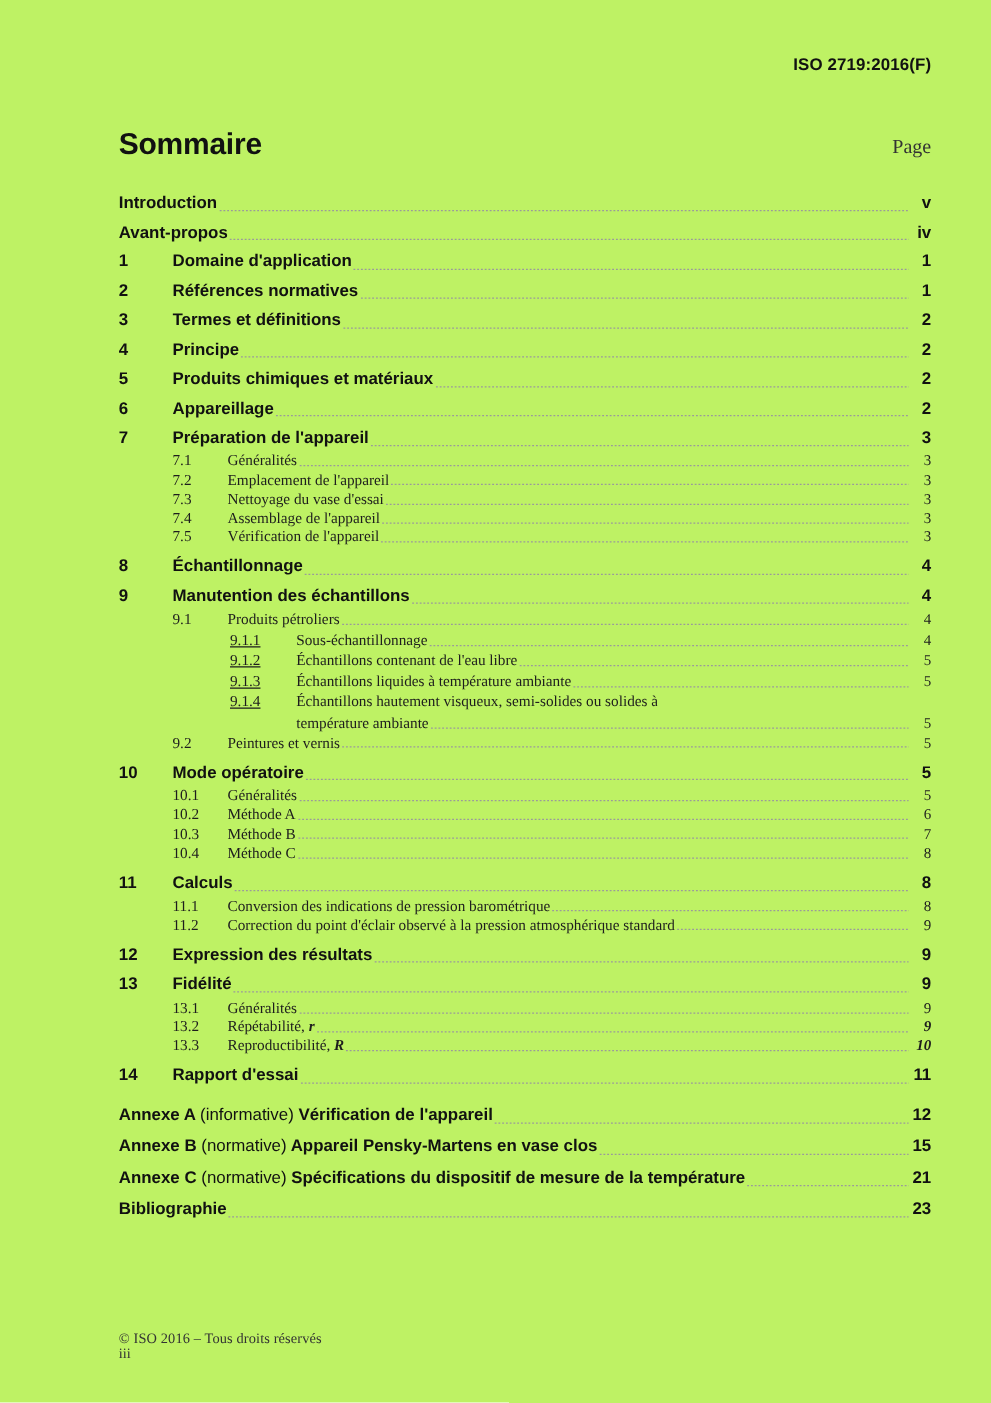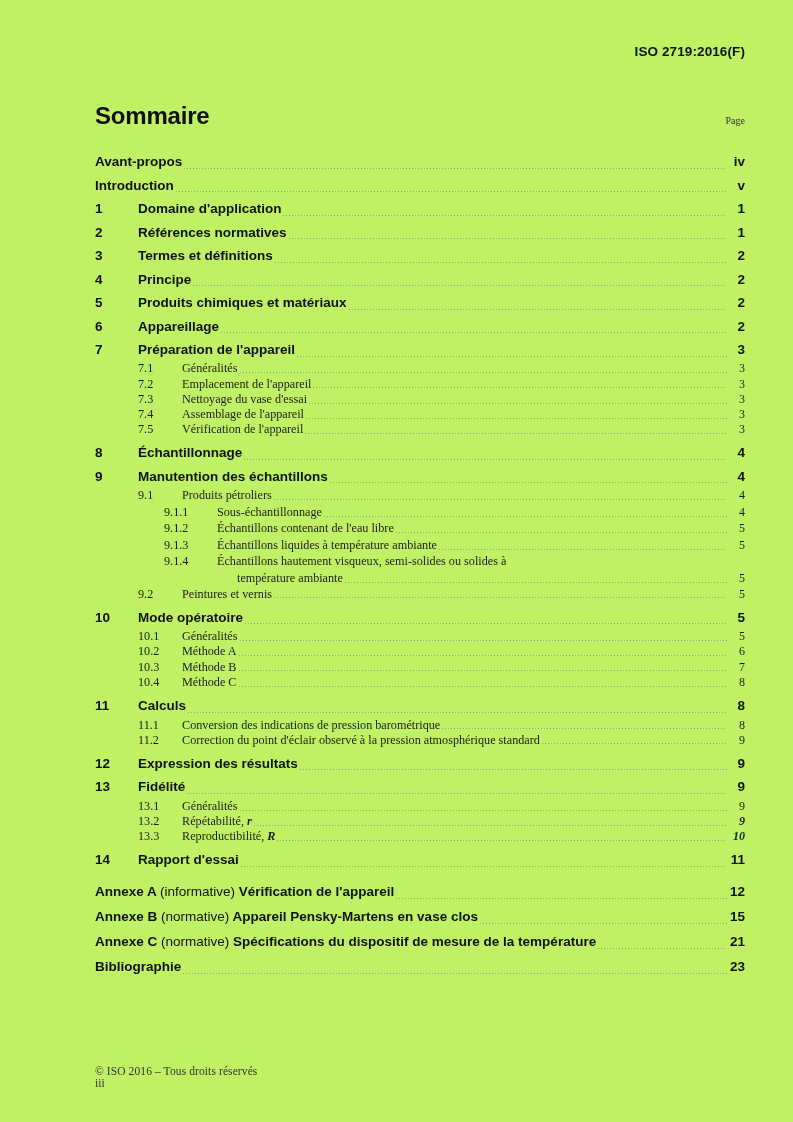--- a/index.html
+++ b/index.html
@@ -46,21 +46,21 @@
   }
   .toc-title {
     font-family: "Liberation Sans", "DejaVu Sans", sans-serif;
     font-weight: bold;
     font-size: 24px;
     line-height: 1;
     color: #111;
     letter-spacing: -0.2px;
   }
   .page-label {
-    font-size: 10px;
+    font-size: 16px;
     color: #333;
     line-height: 1;
     padding-bottom: 2px;
   }
 
   
   .toc {
     position: absolute;
     top: 150px;
     left: 95px;
@@ -151,21 +151,21 @@
 
   
   .lvl3 {
     font-family: "Liberation Serif", "DejaVu Serif", serif;
     font-weight: normal;
     font-size: 12.2px;
     line-height: 16.6px;
     height: 16.6px;
     color: #1d1d1d;
   }
-  .lvl3 .num { width: 53px; margin-left: 69px; }
+  .lvl3 .num { width: 53px; margin-left: 89px; text-decoration: underline; }
   .lvl3 .pg  { min-width: 16px; font-size: 12px; }
   .lvl3 .leader { margin-bottom: 3.5px; }
 
   
   .lvl3.cont .num { width: 53px; margin-left: 89px; }
 
   
   .lvlA {
     font-family: "Liberation Sans", "DejaVu Sans", sans-serif;
     font-weight: bold;
@@ -214,33 +214,33 @@
   <div class="title-row">
     <div class="toc-title">Sommaire</div>
     <div class="page-label">Page</div>
   </div>
 
   <div class="toc">
 
     <div class="toc-row lvl0">
       <span class="num"></span>
       <span class="title-wrap">
-        <span class="ttl">Avant-propos</span>
-        <span class="leader"></span>
-      </span>
-      <span class="pg">iv</span>
+        <span class="ttl">Introduction</span>
+        <span class="leader"></span>
+      </span>
+      <span class="pg">v</span>
     </div>
 
     <div class="toc-row lvl0">
       <span class="num"></span>
       <span class="title-wrap">
-        <span class="ttl">Introduction</span>
-        <span class="leader"></span>
-      </span>
-      <span class="pg">v</span>
+        <span class="ttl">Avant-propos</span>
+        <span class="leader"></span>
+      </span>
+      <span class="pg">iv</span>
     </div>
 
     <div class="toc-row lvl1">
       <span class="num">1</span>
       <span class="title-wrap">
         <span class="ttl">Domaine d'application</span>
         <span class="leader"></span>
       </span>
       <span class="pg">1</span>
     </div>

